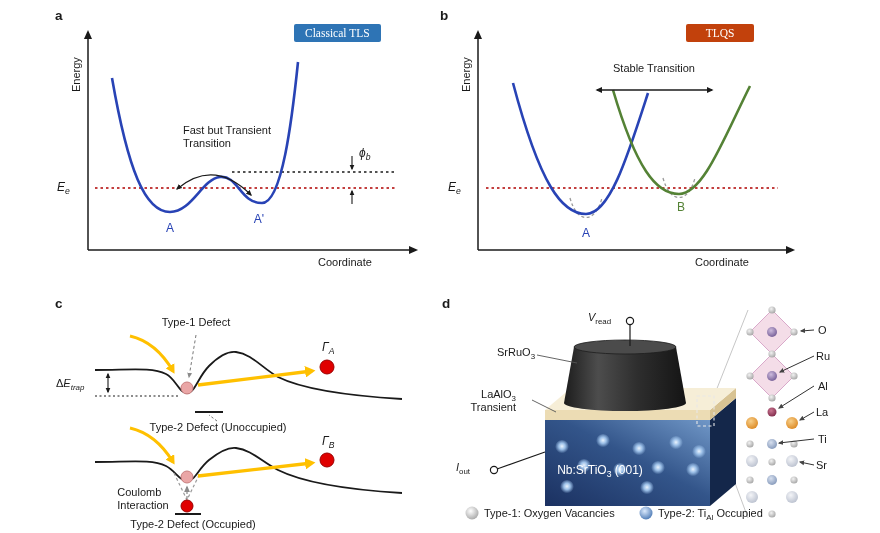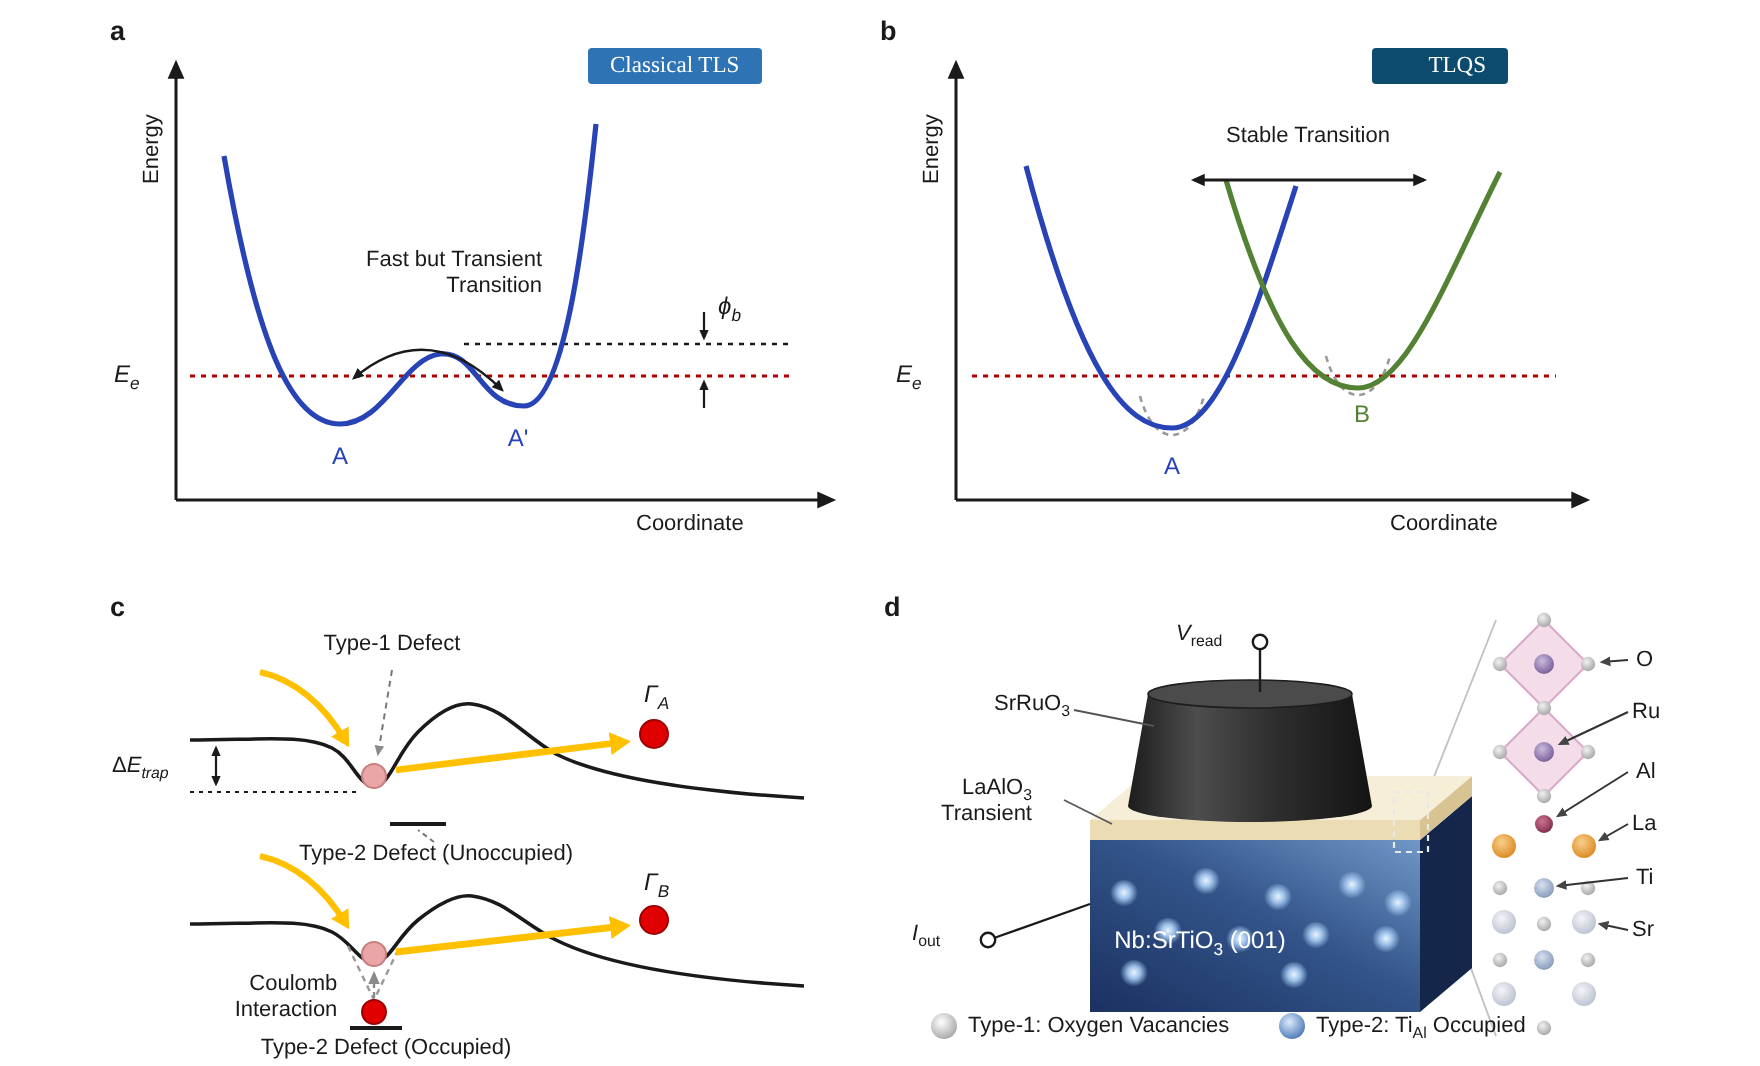--- a/index.html
+++ b/index.html
@@ -1,21 +1,21 @@
 <!DOCTYPE html>
 <html><head>
 <meta charset="utf-8">
 <style>
   * { box-sizing: border-box; }
   body { margin:0; background:#ffffff; }
   .fig { position:relative; width:880px; height:533px; background:#fff;
          font-family:"Liberation Sans", sans-serif; color:#1a1a1a; overflow:hidden; }
   .fig > svg { position:absolute; left:0; top:0; }
   .lbl { position:absolute; font-size:11px; line-height:1.18; white-space:nowrap; }
-  .ctr { transform:translateX(-50%); text-align:right; }
+  .ctr { transform:translateX(-50%); text-align:left; }
   .vert { transform:rotate(-90deg); transform-origin:left top; }
   .panel-letter { font-size:13.5px; font-weight:bold; }
   .badge { position:absolute; color:#fff; font-size:11.5px; padding:3px 11px; border-radius:2px;font-family:Liberation Serif, serif; }
   .it { font-style:italic; }
   sub { font-size:0.72em; line-height:0; }
   .blue { color:#2843b5; }
   .green { color:#548235; }
   .white { color:#fff; }
 </style>
 </head>
@@ -234,21 +234,21 @@
       <div>Transition</div>
     </div>
     <div class="lbl" style="left:57px;top:180px;font-size:12px"><span class="it">E</span><sub class="it">e</sub></div>
     <div class="lbl" style="left:359px;top:146px;font-size:12px"><span class="it">ϕ</span><sub class="it">b</sub></div>
     <div class="lbl ctr blue" style="left:170px;top:221px;font-size:12px">A</div>
     <div class="lbl ctr blue" style="left:259px;top:212px;font-size:12px">A'</div>
     <div class="lbl" style="left:318px;top:256px">Coordinate</div>
 
     <div class="lbl panel-letter" style="left:440px;top:8px">b</div>
     <div class="lbl vert" style="left:460px;top:92px">Energy</div>
-    <div class="badge" style="left:686px;top:24px;background:#0c4a6e;min-width:68px;text-align:right">TLQS</div>
+    <div class="badge" style="left:686px;top:24px;background:#c2410c;min-width:68px;text-align:center">TLQS</div>
     <div class="lbl ctr" style="left:654px;top:62px">Stable Transition</div>
     <div class="lbl" style="left:448px;top:180px;font-size:12px"><span class="it">E</span><sub class="it">e</sub></div>
     <div class="lbl ctr blue" style="left:586px;top:226px;font-size:12px">A</div>
     <div class="lbl ctr green" style="left:681px;top:200px;font-size:12px">B</div>
     <div class="lbl" style="left:695px;top:256px">Coordinate</div>
 
     <div class="lbl panel-letter" style="left:55px;top:296px">c</div>
     <div class="lbl ctr" style="left:196px;top:316px">Type-1 Defect</div>
     <div class="lbl" style="left:56px;top:377px"><span>Δ</span><span class="it">E</span><sub class="it">trap</sub></div>
     <div class="lbl" style="left:322px;top:340px;font-size:12px"><span class="it">Γ</span><sub class="it">A</sub></div>

